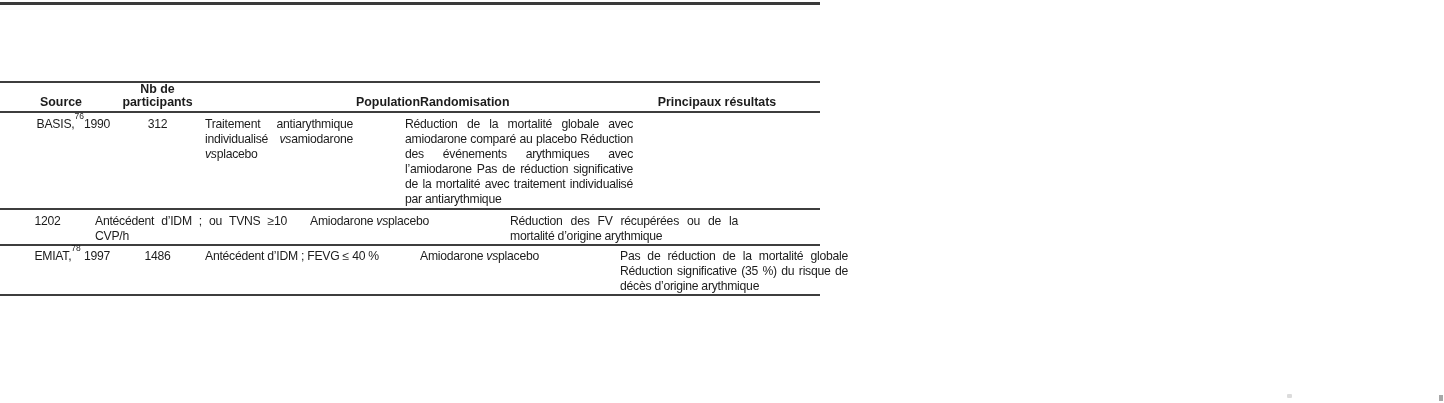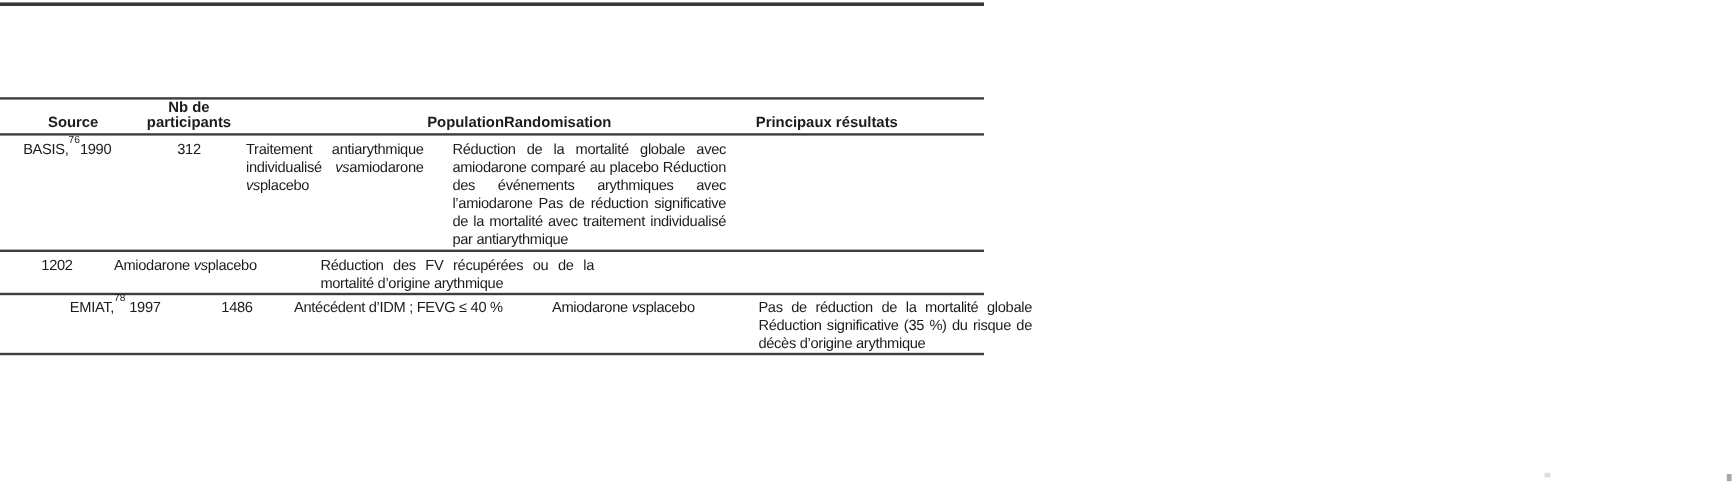--- a/index.html
+++ b/index.html
@@ -37,27 +37,27 @@
   }
   .row {
     display: flex;
     border-bottom: 2px solid #3e3e3e;
     padding-top: 4px;
     font-size: 12.2px;
     line-height: 15px;
     letter-spacing: -0.25px;
   }
   .row-1 { min-height: 97px; }
-  .row-3 { padding-top: 3px; padding-left: 40px; }
+  .row-3 { padding-top: 3px; }
   .cell { flex: none; }
-  .c1 { width: 110px; padding-left: 2px; text-align: center; }
+  .c1 { width: 110px; padding-left: 2px; text-align: right; }
   .c2 { width: 95px;  text-align: center; }
   .c3 { width: 215px; padding-right: 23px; text-align: justify; }
   .c4 { width: 172px; padding-right: 24px; text-align: justify; }
-  .c5 { width: 228px; text-align: justify; }
+  .c5 { width: 228px; text-align: justify; margin-left: 28px; }
   .thead .c1 { padding-left: 12px; text-align: center; }
   .thead .c2 { white-space: pre-line; }
   .thead .c3 { padding-right: 0; text-align: right; }
   .thead .c4 { text-align: left; }
   .thead .c5 { padding-right: 34px; text-align: center; }
   sup.ref {
     font-size: 8.5px;
     line-height: 0;
     position: relative;
     top: -4px;
@@ -99,20 +99,21 @@
       <div class="cell c1">
         <span>BASIS,</span><sup class="ref">76</sup><span>1990</span>
       </div>
       <div class="cell c2">312</div>
       <div class="cell c4"><span>Traitement antiarythmique individualisé </span><span class="it">vs</span><span>amiodarone </span><span class="it">vs</span><span>placebo</span></div>
       <div class="cell c5">Réduction de la mortalité globale avec amiodarone comparé au placebo Réduction des événements arythmiques avec l’amiodarone Pas de réduction significative de la mortalité avec traitement individualisé par antiarythmique</div>
     </div>
 
     <div class="row row-2">
       <div class="cell c2">1202</div>
+      <div class="cell c3">Antécédent d’IDM ; ou TVNS ≥10 CVP/h</div>
       <div class="cell c4"><span>Amiodarone </span><span class="it">vs</span><span>placebo</span></div>
       <div class="cell c5">Réduction des FV récupérées ou de la mortalité d’origine arythmique</div>
     </div>
 
     <div class="row row-3">
       <div class="cell c1">
         <span>EMIAT,</span><sup class="ref">78</sup><span> 1997</span>
       </div>
       <div class="cell c2">1486</div>
       <div class="cell c3">Antécédent d’IDM ; FEVG ≤ 40 %</div>

